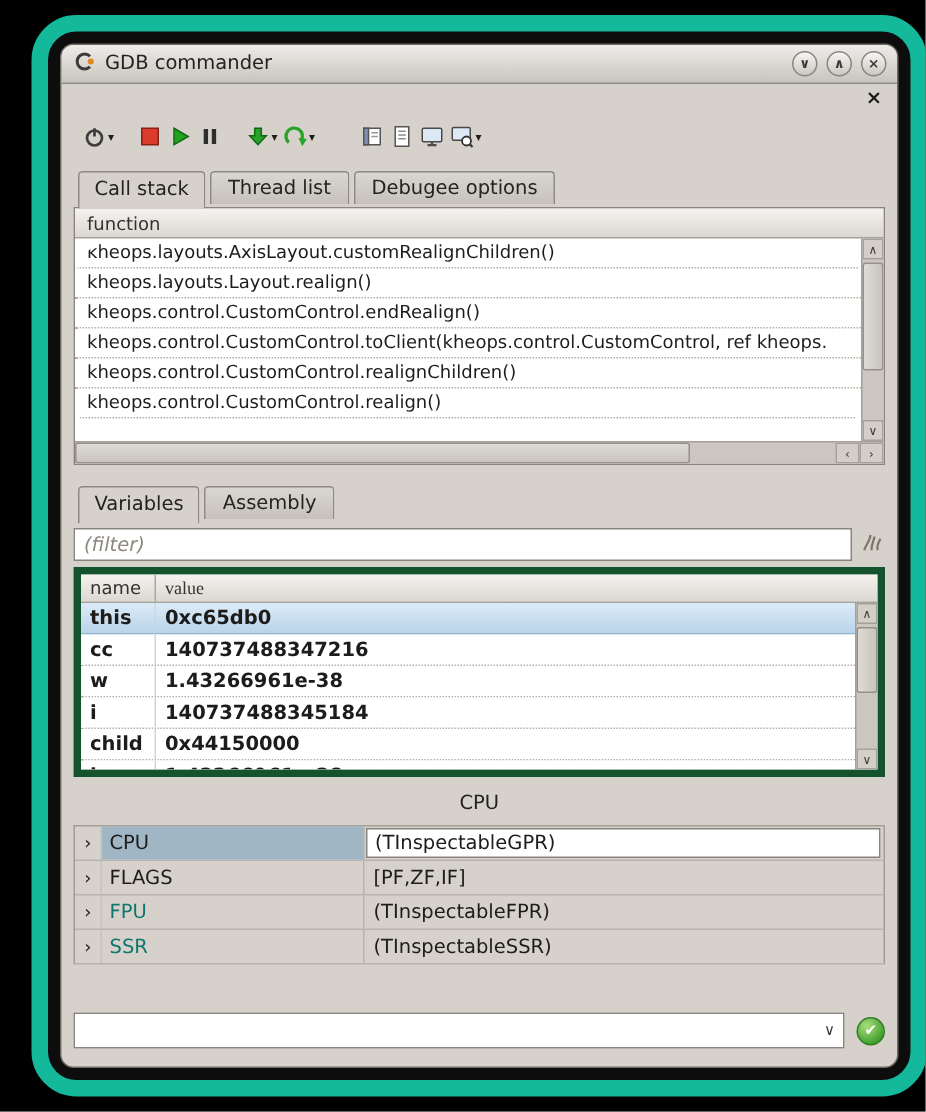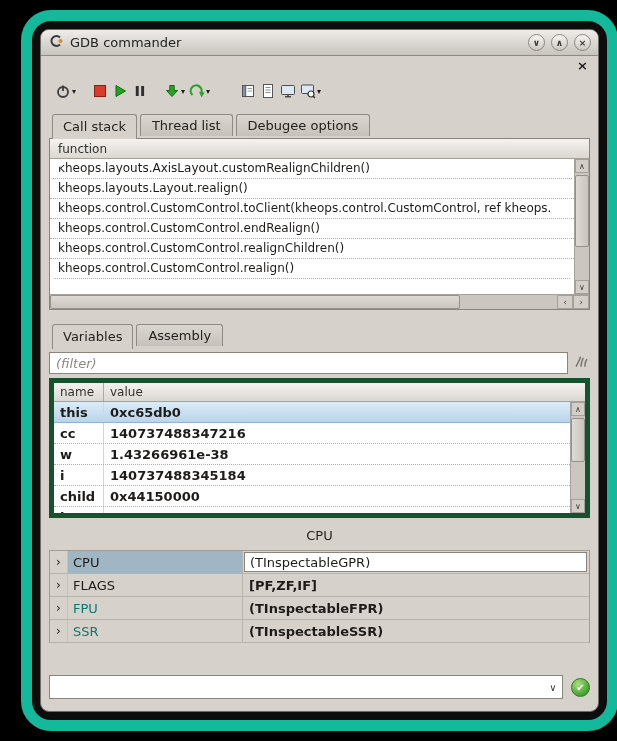--- a/index.html
+++ b/index.html
@@ -93,35 +93,35 @@
   }
   .filter-input::placeholder { color:#8d8981; font-style:italic; }
   .vartable {
     flex:0 0 140px; margin-top:4px; border:5px solid #14532d; background:#fff;
     display:flex; flex-direction:column; overflow:hidden;
   }
   .vt-body { flex:1; display:flex; min-height:0; }
   .vt-rows { flex:1; overflow:hidden; display:flex; flex-direction:column; }
   .vt-header { flex:0 0 19px; display:flex; background:linear-gradient(#f5f3f0,#dbd7d1); border-bottom:1px solid #a5a19a; font-size:12px; color:#33312e; }
   .vt-header .c-name { flex:0 0 50px; padding-left:6px; border-right:1px solid #aca89f; display:flex; align-items:center; }
-  .vt-header .c-value { flex:1; padding-left:6px; display:flex; align-items:center; }
+  .vt-header .c-value { flex:1; padding-left:6px; display:flex; align-items:center;font-family:Liberation Serif, serif; }
   .vrow { flex:0 0 21px; display:flex; border-bottom:1px dotted #b3afa8; font-size:13px; color:#1d1c1a; background:#fff;font-weight:bold; }
   .vrow .c-name { flex:0 0 50px; padding-left:6px; border-right:1px solid #d8d4ce; display:flex; align-items:center; }
   .vrow .c-value { flex:1; padding-left:6px; display:flex; align-items:center; }
   .vrow.selected { background:linear-gradient(#dcebf8,#b9d4ea); border-bottom:1px solid #8fb4d2; }
   
   .cpu-caption { margin-top:10px; flex:0 0 18px; text-align:center; font-size:13px; color:#23231f; }
   .cpugrid { margin-top:4px; border:1px solid #a29e97; border-bottom:none; flex:0 0 auto; }
   .crow { height:23px; display:flex; border-bottom:1px solid #b8b4ad; align-items:stretch; font-size:13px; }
   .c-exp { flex:0 0 18px; display:flex; align-items:center; justify-content:center; color:#23231f; border-right:1px solid #c6c2bb; font-size:12px; }
   .c-nm { flex:0 0 175px; display:flex; align-items:center; padding-left:5px; border-right:1px solid #b8b4ad; color:#1d1c1a; }
   .crow.selected .c-nm { background:#a0b6c5; }
   .crow.disabled .c-nm { color:#0f766e; }
   .c-val { flex:1; display:flex; align-items:center; padding:1px 2px 1px 0; color:#1d1c1a; }
-  .c-val .plain { padding-left:6px;font-weight:bold; }
+  .c-val .plain { padding-left:6px; }
   .c-edit {
     width:100%; height:20px; margin-left:1px; border:1px solid #89857e; background:#fff;
     font:13px "DejaVu Sans","Liberation Sans",sans-serif; padding:0 5px; color:#1d1c1a; outline:none;
   }
   
   .cmdrow { margin-top:auto; margin-bottom:12px; flex:0 0 24px; display:flex; align-items:center; gap:8px; }
   .combo { flex:1; height:24px; border:1px solid #89857e; background:#fff; display:flex; align-items:center; }
   .combo input { flex:1; border:none; outline:none; height:100%; padding:0 6px; font:13px "DejaVu Sans","Liberation Sans",sans-serif; background:transparent; }
   .combo-arrow { flex:0 0 18px; text-align:center; font-size:10px; color:#3c3a36; }
   .okbtn {
@@ -255,22 +255,22 @@
         <span class="tab">Thread list</span>
         <span class="tab">Debugee options</span>
       </div>
 
       <div class="listframe">
         <div class="list-header">function</div>
         <div class="list-body">
           <div class="rows">
             <div class="lrow">kheops.layouts.AxisLayout.customRealignChildren()</div>
             <div class="lrow">kheops.layouts.Layout.realign()</div>
+            <div class="lrow">kheops.control.CustomControl.endRealign()</div>
             <div class="lrow">kheops.control.CustomControl.toClient(kheops.control.CustomControl, ref kheops.</div>
-            <div class="lrow">kheops.control.CustomControl.endRealign()</div>
             <div class="lrow">kheops.control.CustomControl.realignChildren()</div>
             <div class="lrow">kheops.control.CustomControl.realign()</div>
           </div>
           <div class="vscroll">
             <span class="sbtn">∧</span>
             <span class="strack">
               <span class="sthumb" style="top:2px; height:72px;"></span>
             </span>
             <span class="sbtn">∨</span>
           </div>

